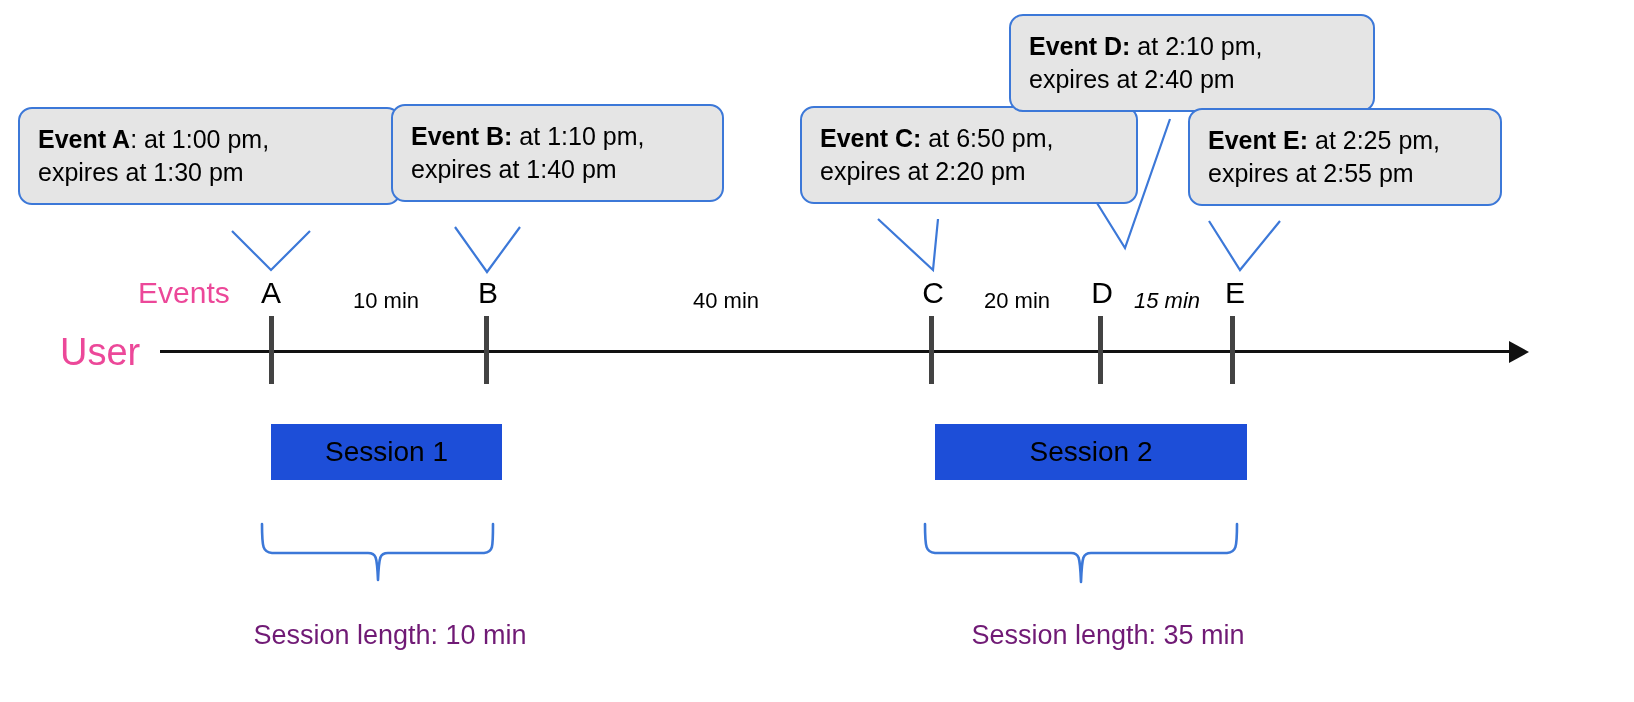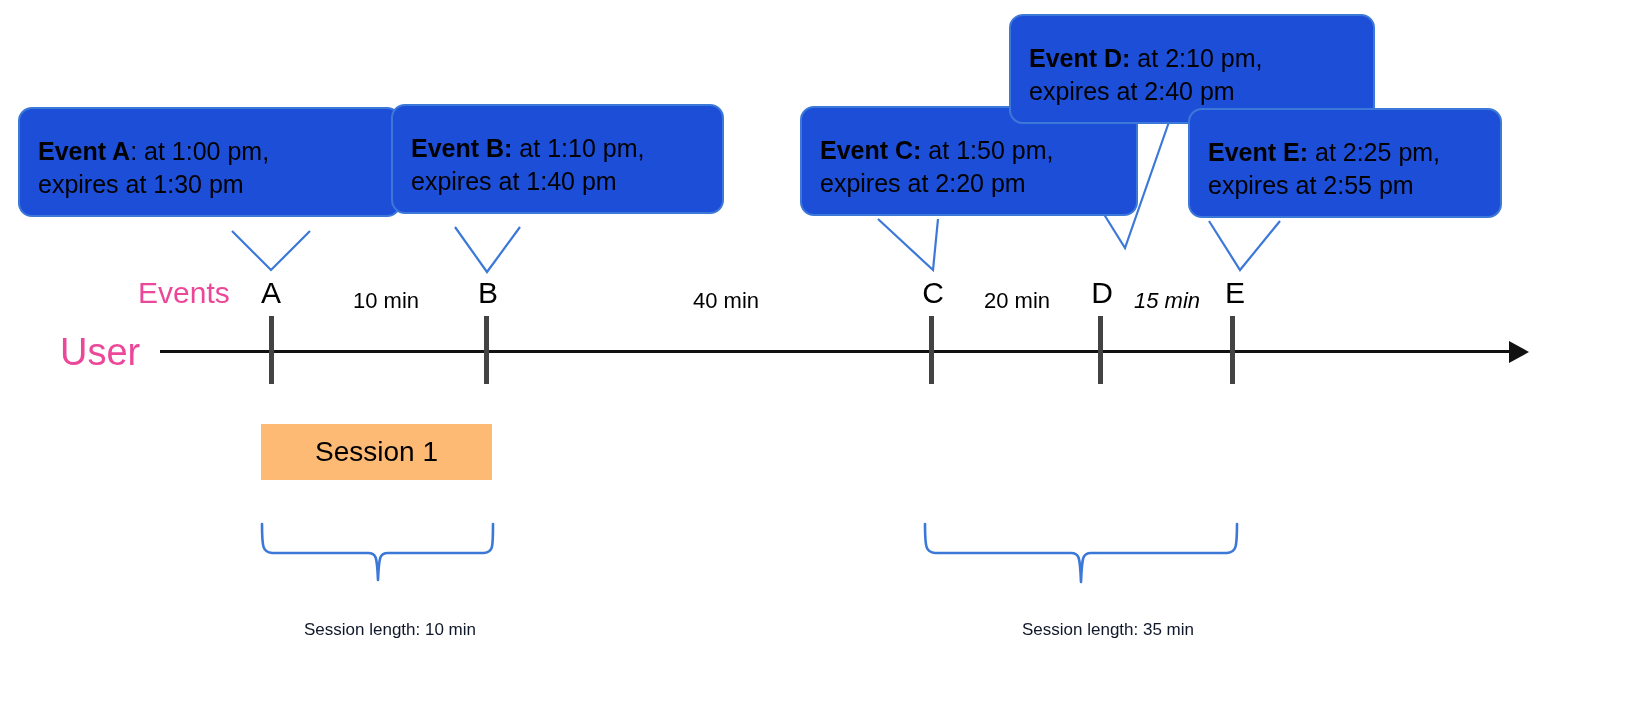--- a/index.html
+++ b/index.html
@@ -9,22 +9,22 @@
     color:#000000;
   }
   #stage{position:absolute;inset:0;}
 
   
   .callout{
     position:absolute;
     box-sizing:border-box;
     border:2.2px solid #3c78d8;
     border-radius:14px;
-    background:#1d4ed8;
-    padding:26px 16px 14px 18px;
+    background:#e5e5e5;
+    padding:14px 16px 14px 18px;
     font-size:25px;
     line-height:1.32;
     color:#000;
     z-index:6;
     white-space:nowrap;
   }
   .callout .lead{font-weight:bold;}
   .callout .rest{font-weight:normal;}
 
   
@@ -74,31 +74,32 @@
     position:absolute;
     white-space:nowrap;
     color:#ec4899;
   }
   .lane-label.user{font-size:38px;}
   .lane-label.events{font-size:30px;}
 
   
   .session-box{
     position:absolute;
-    background:#fdba74;
+    background:#1d4ed8;
     display:flex;align-items:center;justify-content:center;
     font-size:28px;color:#000;
     z-index:3;
     white-space:nowrap;
+    margin-left:10px;
   }
 
   
   .brace-caption{
     position:absolute;
-    font-size:17px;color:#0f172a;
+    font-size:27px;color:#701a75;
     text-align:center;
     transform:translateX(-50%);
     white-space:nowrap;
     z-index:4;
   }
 </style>
 </head>
 <body>
 
 <div id="stage">
@@ -107,21 +108,21 @@
     <div><span class="lead">Event A</span><span class="rest">:</span><span class="rest"> at 1:00 pm,</span></div>
     <div class="rest">expires at 1:30 pm</div>
   </div>
 
   <div class="callout" style="left:391px;top:104px;width:333px;">
     <div><span class="lead">Event B</span><span class="lead">:</span><span class="rest"> at 1:10 pm,</span></div>
     <div class="rest">expires at 1:40 pm</div>
   </div>
 
   <div class="callout" style="left:800px;top:106px;width:338px;">
-    <div><span class="lead">Event C</span><span class="lead">:</span><span class="rest"> at 1:50 pm,</span></div>
+    <div><span class="lead">Event C</span><span class="lead">:</span><span class="rest"> at 6:50 pm,</span></div>
     <div class="rest">expires at 2:20 pm</div>
   </div>
 
   <div class="callout" style="left:1009px;top:14px;width:366px;">
     <div><span class="lead">Event D</span><span class="lead">:</span><span class="rest"> at 2:10 pm,</span></div>
     <div class="rest">expires at 2:40 pm</div>
   </div>
 
   <div class="callout" style="left:1188px;top:108px;width:314px;">
     <div><span class="lead">Event E</span><span class="lead">:</span><span class="rest"> at 2:25 pm,</span></div>
@@ -164,20 +165,23 @@
   <div class="tick" style="left:1230px;top:316px;height:68px;"></div>
   <div class="tick-label" style="left:1235px;top:276px;">E</div>
 
   <div class="interval-label" style="left:386px;top:288px;">10 min</div>
   <div class="interval-label" style="left:726px;top:288px;">40 min</div>
   <div class="interval-label" style="left:1017px;top:288px;">20 min</div>
   <div class="interval-label" style="left:1167px;top:288px;font-style:italic;">15 min</div>
 
   <div class="session-box" style="left:261px;top:424px;width:231px;height:56px;">
     <span>Session 1</span>
+  </div>
+  <div class="session-box" style="left:925px;top:424px;width:312px;height:56px;">
+    <span>Session 2</span>
   </div>
 
   <svg class="svg-layer braces" viewBox="0 0 1634 702">
     <g fill="none" stroke="#3c78d8" stroke-width="2.6" stroke-linecap="round" stroke-linejoin="round">
 
       <path d="M 262 524
                C 262 548, 263 552, 272 553
                L 368 553
                C 376 553, 377 556, 378 580
                C 379 556, 380 553, 388 553

